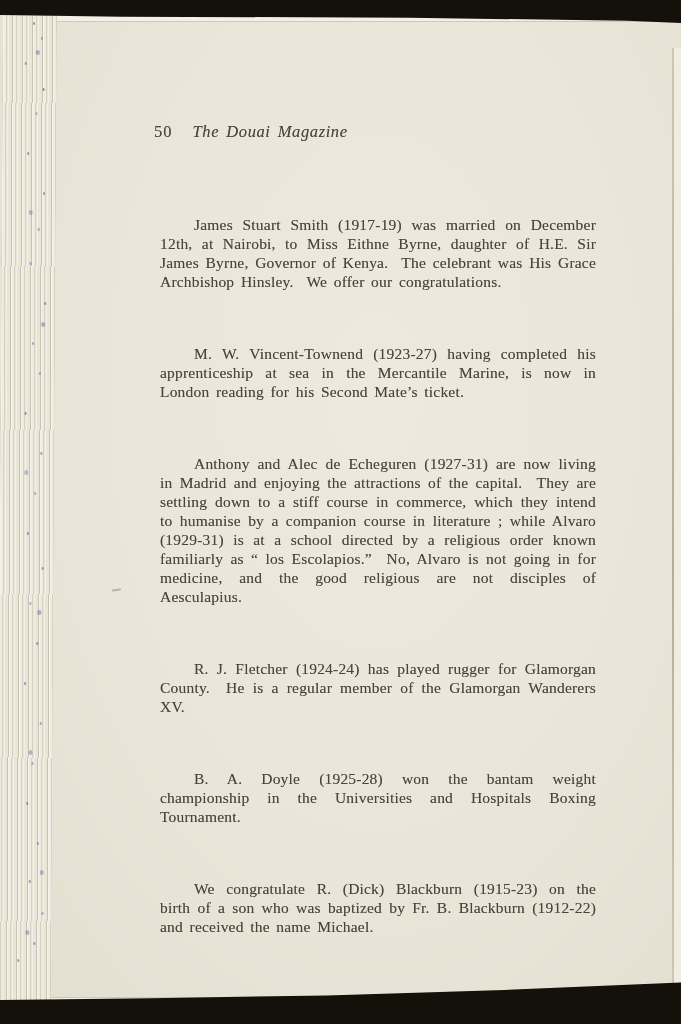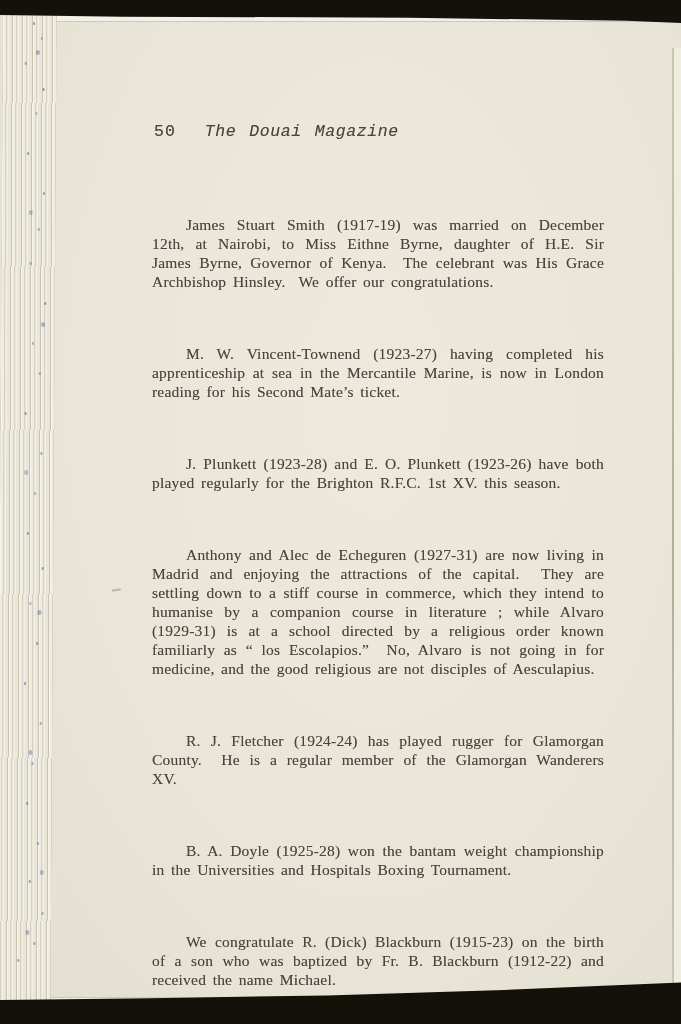--- a/index.html
+++ b/index.html
@@ -92,25 +92,25 @@
   
   .text {
     position:absolute; left:152px; top:84px; width:452px;
     color:#49443c; font-size:15.5px; line-height:19px;
     text-align:justify; letter-spacing:.2px; word-spacing:2.5px;
     white-space:pre-wrap;
     text-shadow:0 0 .4px rgba(73,68,60,.45);
   }
   .running-header {
     display:flex; align-items:flex-start; white-space:normal;
-    margin:0 0 17px 2px; font-size:16.5px;font-family:Liberation Mono, monospace;
+    margin:0 0 17px 2px; font-size:16.5px;
   }
   .page-num { letter-spacing:1px; }
-  .mag-title { font-style:italic; margin-left:29px; letter-spacing:.6px; }
-  .text p { margin:0 0 15px; text-indent:34px; }
+  .mag-title { font-style:italic; margin-left:20px; letter-spacing:.6px; }
+  .text p { margin:0 8px 15px; text-indent:34px; }
   .pencil-mark {
     position:absolute; left:112px; top:589px; width:9px; height:2px;
     background:rgba(110,105,95,.4); transform:rotate(-8deg); border-radius:1px;
   }
 </style>
 </head>
 <body>
 
 <div class="scene">
 
@@ -132,21 +132,20 @@
   <div class="pencil-mark"></div>
 
   <div class="text">
     <div class="running-header">
       <span class="page-num">50</span>
       <span class="mag-title">The Douai Magazine</span>
     </div>
 
     <p>James Stuart Smith (1917-19) was married on December 12th, at Nairobi, to Miss Eithne Byrne, daughter of H.E. Sir James Byrne, Governor of Kenya.  The celebrant was His Grace Archbishop Hinsley.  We offer our congratulations.</p>
     <p>M. W. Vincent-Townend (1923-27) having completed his apprenticeship at sea in the Mercantile Marine, is now in London reading for his Second Mate’s ticket.</p>
-    <p>J. Plunkett (1923-28) and E. O. Plunkett (1923-26) have both played regularly for the Brighton R.F.C. 1st XV. this season.</p>
     <p>Anthony and Alec de Echeguren (1927-31) are now living in Madrid and enjoying the attractions of the capital.  They are settling down to a stiff course in commerce, which they intend to humanise by a companion course in literature ; while Alvaro (1929-31) is at a school directed by a religious order known familiarly as “ los Escolapios.”  No, Alvaro is not going in for medicine, and the good religious are not disciples of Aesculapius.</p>
     <p>R. J. Fletcher (1924-24) has played rugger for Glamorgan County.  He is a regular member of the Glamorgan Wanderers XV.</p>
     <p>B. A. Doyle (1925-28) won the bantam weight championship in the Universities and Hospitals Boxing Tournament.</p>
     <p>We congratulate R. (Dick) Blackburn (1915-23) on the birth of a son who was baptized by Fr. B. Blackburn (1912-22) and received the name Michael.</p>
     
     
     
   </div>
 
 </div>

